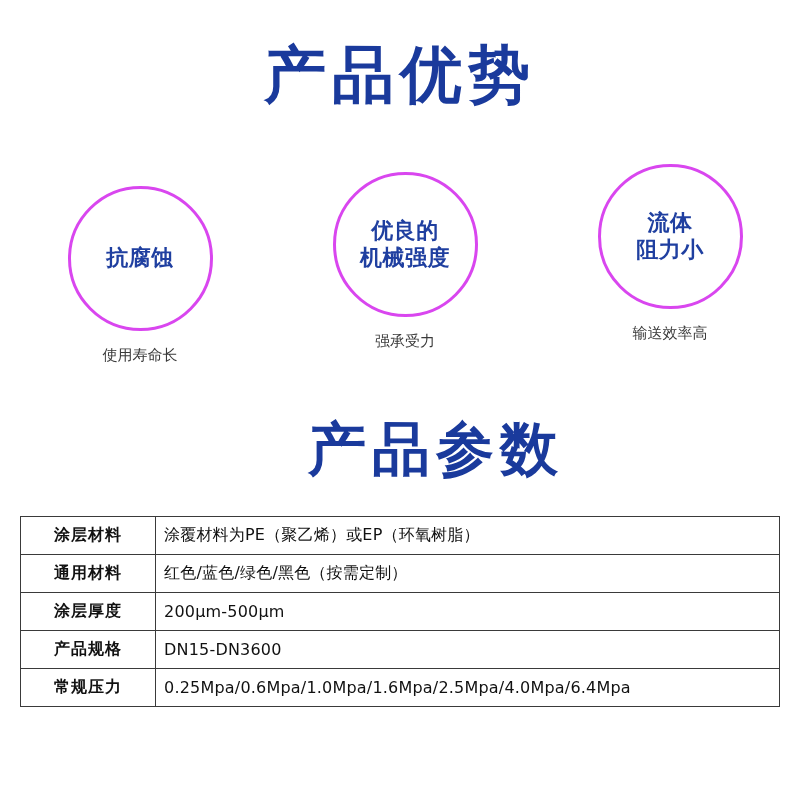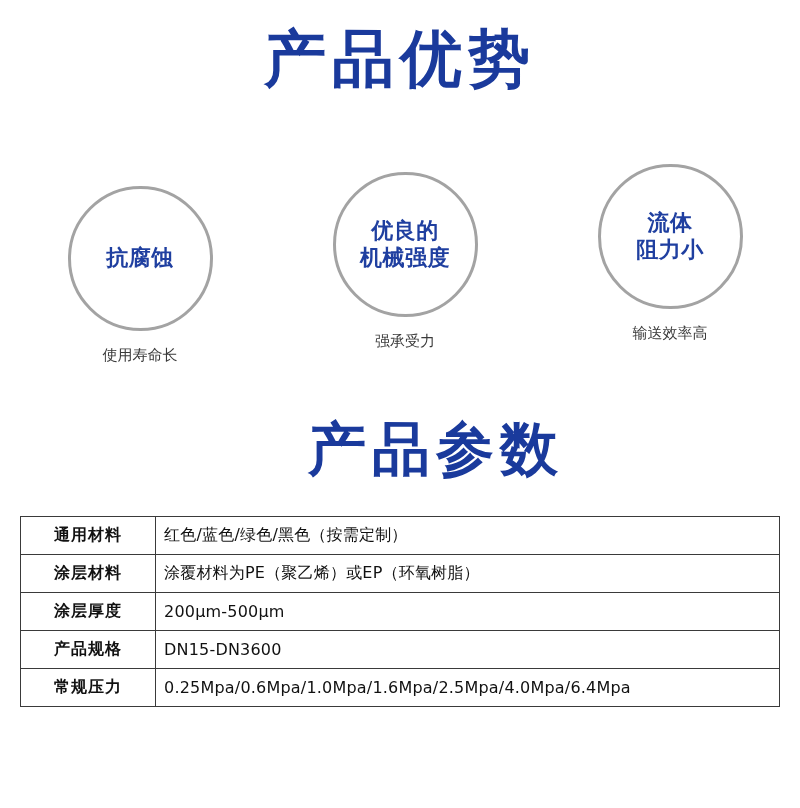--- a/index.html
+++ b/index.html
@@ -26,21 +26,21 @@
   .section-title {
     text-align: center;
     font-weight: bold;
     color: #1a3a9c;
     letter-spacing: 6px;
     line-height: 1;
     font-family: "DejaVu Sans", sans-serif;
   }
   #advantages-title {
     position: absolute;
-    top: 28px;
+    top: 44px;
     left: 0;
     width: 800px;
     font-size: 62px;
   }
   #params-title {
     position: absolute;
     top: 420px;
     left: 0;
     width: 800px;
     font-size: 58px;
@@ -59,21 +59,21 @@
     align-items: flex-start;
   }
   .adv-item {
     width: 160px;
     position: relative;
   }
   .circle {
     width: 145px;
     height: 145px;
     margin: 0 auto;
-    border: 3px solid #a3a3a3;
+    border: 3px solid #d946ef;
     border-radius: 50%;
     display: flex;
     align-items: center;
     justify-content: center;
     box-sizing: border-box;
   }
   .circle-text {
     color: #1f3fa0;
     font-weight: bold;
     font-size: 22px;
@@ -180,26 +180,26 @@
 
 
   </div>
 
   <div class="section-title" id="params-title">产品参数</div>
 
   <div class="table-wrap">
     <table class="params">
       <tbody>
         <tr>
+          <td class="label">涂层材料</td>
+          <td class="value">涂覆材料为PE（聚乙烯）或EP（环氧树脂）</td>
+        </tr>
+        <tr>
           <td class="label">通用材料</td>
           <td class="value">红色/蓝色/绿色/黑色（按需定制）</td>
-        </tr>
-        <tr>
-          <td class="label">涂层材料</td>
-          <td class="value">涂覆材料为PE（聚乙烯）或EP（环氧树脂）</td>
         </tr>
         <tr>
           <td class="label">涂层厚度</td>
           <td class="value">200μm-500μm</td>
         </tr>
         <tr>
           <td class="label">产品规格</td>
           <td class="value">DN15-DN3600</td>
         </tr>
         <tr>

